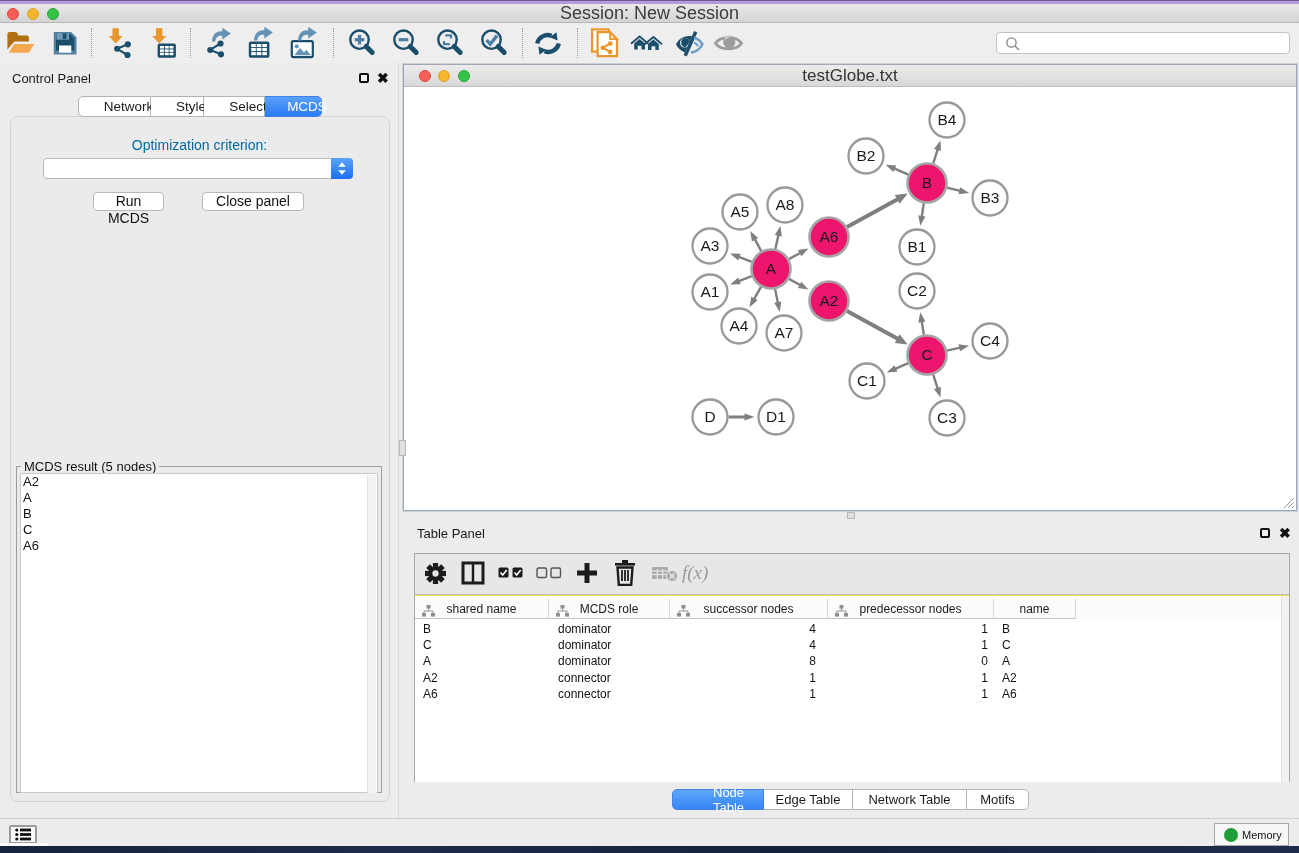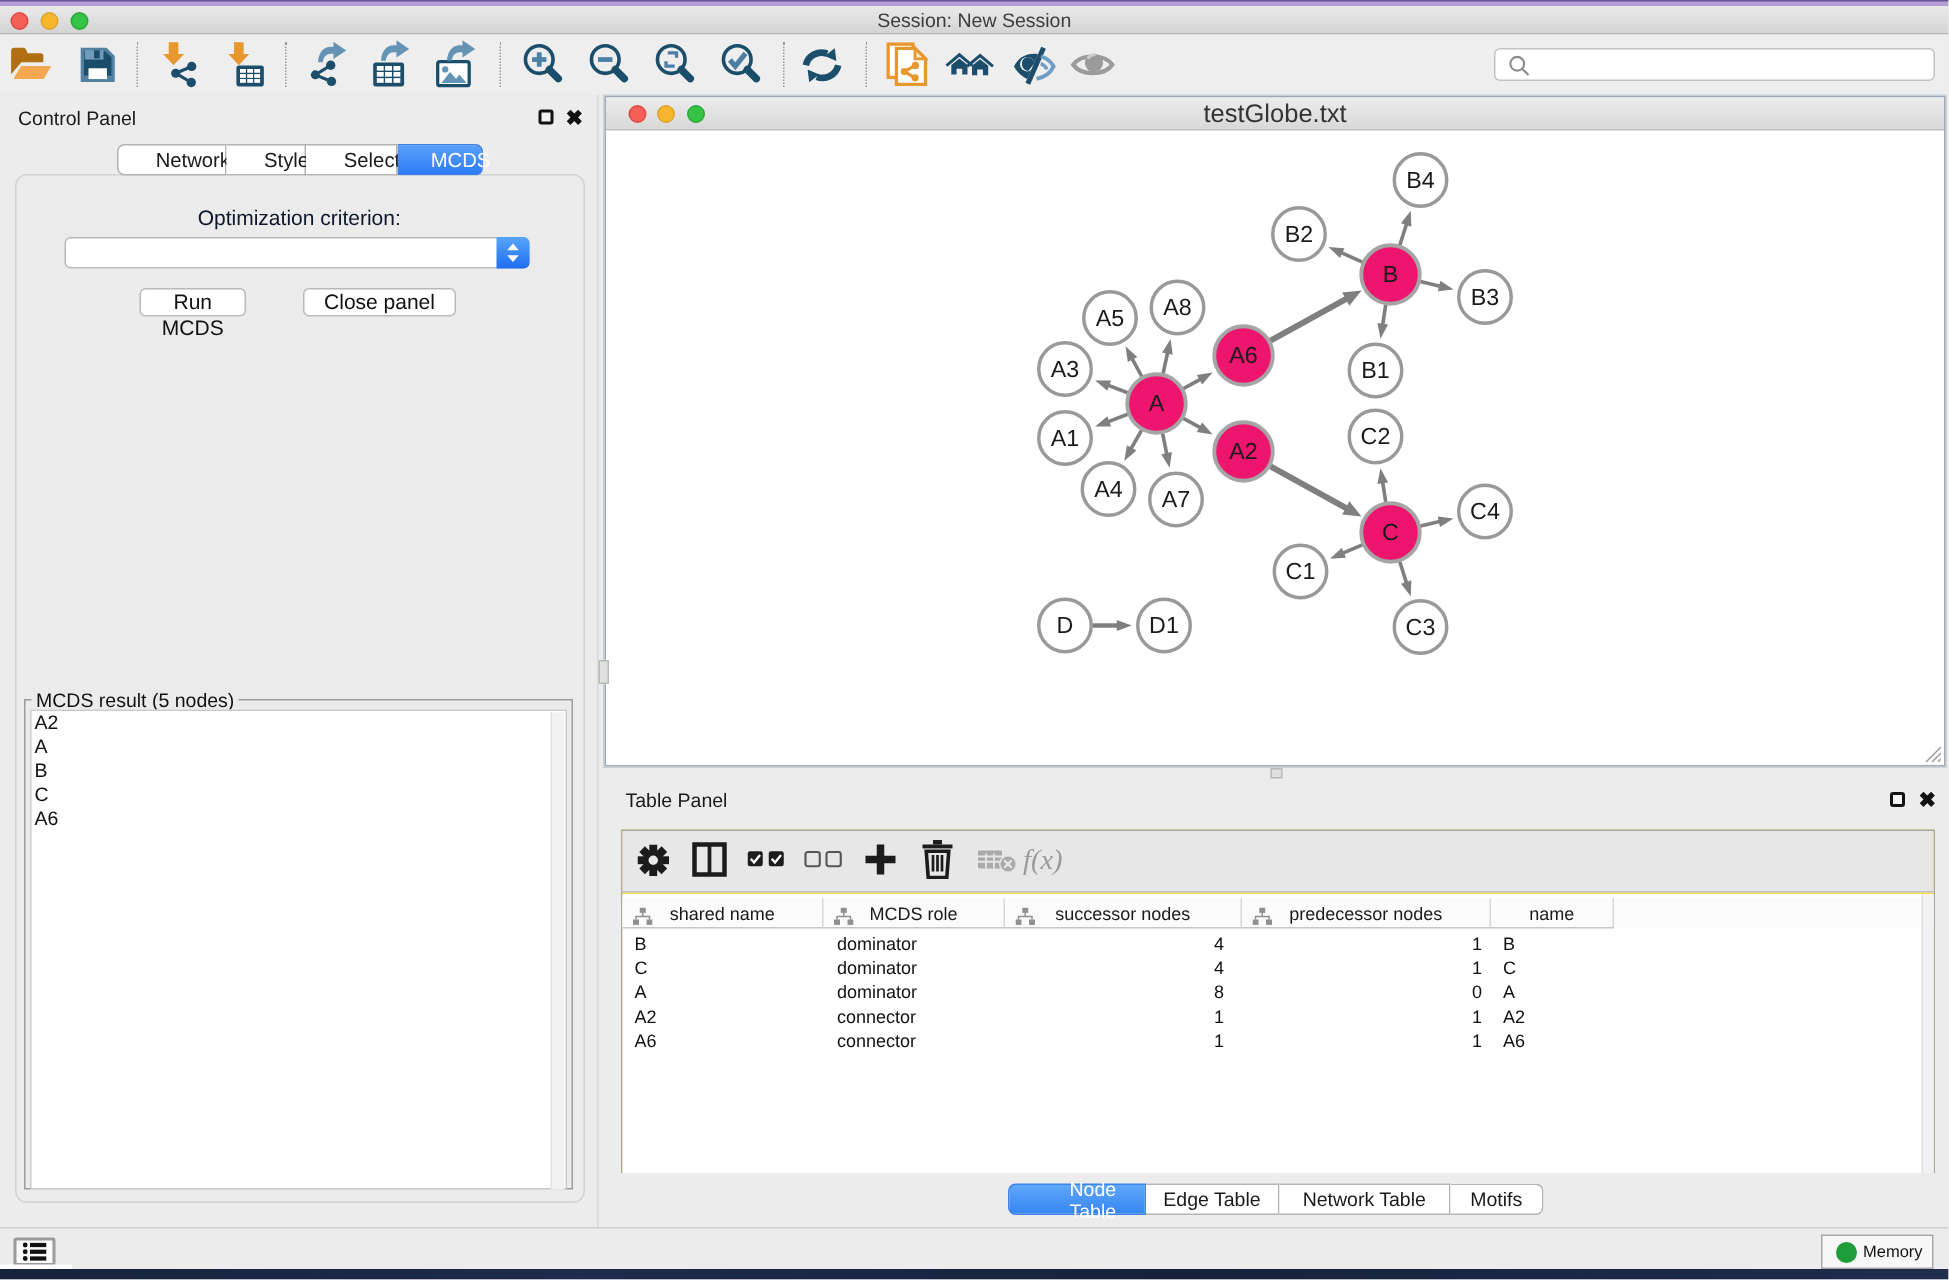--- a/index.html
+++ b/index.html
@@ -3,42 +3,42 @@
 <meta charset="utf-8">
 <style>
 * { margin:0; padding:0; box-sizing:border-box; }
 html,body { width:1299px; height:853px; overflow:hidden; }
 body { font-family:"Liberation Sans", sans-serif; position:relative; background:#ececec; }
 .abs { position:absolute; }
 
 #wallTop { left:0; top:0; width:1299px; height:4px; background:#b49cd8; border-top:1px solid #6d5596; }
 #titlebar { left:0; top:4px; width:1299px; height:19px;
   background:linear-gradient(#e9e9e9,#d4d4d4); border-bottom:1px solid #b6b6b6;
-  font-size:13px; color:#3c3c3c; text-align:center; line-height:19px; }
+  font-size:18px; color:#3c3c3c; text-align:center; line-height:19px; }
 .tl { position:absolute; width:12px; height:12px; border-radius:50%; top:5px; }
 
 #toolbar { left:0; top:23px; width:1299px; height:40px; background:#eeeeee; }
 .tbi { position:absolute; top:3px; }
 .tsep { position:absolute; top:5px; height:30px; width:0; border-left:1px dotted #9a9a9a; }
 #searchbox { left:996px; top:9px; width:294px; height:22px; background:#fff;
   border:1px solid #c3c3c3; border-radius:4px; }
 
 #cpanel { left:0; top:63px; width:399px; height:755px; background:#ececec; border-right:1px solid #d9d9d9;}
 #cpTitle { left:12px; top:8px; font-size:13px; color:#1a1a1a; }
 .winbtn-sq { position:absolute; width:10px; height:10px; border:2px solid #111; border-radius:2px; background:#f4f4f4;}
 .winbtn-x { position:absolute; font-size:14px; font-weight:bold; color:#111; line-height:10px;}
 #cpInner { left:10px; top:53px; width:380px; height:686px; background:#ebebeb;
   border:1px solid #d2d2d2; border-radius:8px; }
 #cpTabs { left:78px; top:33px; height:21px; display:flex; font-size:13.5px; }
 .ctab { background:#fff; border:1px solid #b4b4b4; border-left:none; color:#1a1a1a;
   display:flex; align-items:center; justify-content:center;padding-left:28px; }
 .ctab:first-child { border-left:1px solid #b4b4b4; border-radius:5px 0 0 5px; }
 .ctab:last-child { border-radius:0 5px 5px 0; }
 .ctab.sel { background:linear-gradient(#59a0f8,#2c7cf5); color:#fff; border-color:#3f83ea; }
-#optLabel { left:0; top:74px; width:399px; text-align:center; font-size:14px; color:#0f172a; }
+#optLabel { left:0; top:74px; width:399px; text-align:center; font-size:14px; color:#0369a1; }
 #dropdown { left:43px; top:95px; width:310px; height:21px; background:#fff;
   border:1px solid #b9b9b9; border-radius:4px; font-size:14px; color:#111; }
 #ddText { position:absolute; left:0; top:2px; width:288px; text-align:center; }
 #ddBtn { position:absolute; right:-1px; top:-1px; width:22px; height:21px; border-radius:0 4px 4px 0;
   background:linear-gradient(#57a5f8,#1e6ef4); }
 .btn { position:absolute; height:19px; background:#fff; border:1px solid #b9b9b9; border-radius:4px;
   font-size:14px; color:#111; text-align:center; line-height:17px; }
 #mcdsGroup { left:16px; top:403px; width:366px; height:327px; border:1px solid #9d9d9d; }
 #mcdsLabel { position:absolute; left:4px; top:-8px; background:#ebebeb; padding:0 3px; font-size:13px; color:#111;}
 #mcdsList { position:absolute; left:3px; top:6px; width:358px; height:320px; background:#fff;

